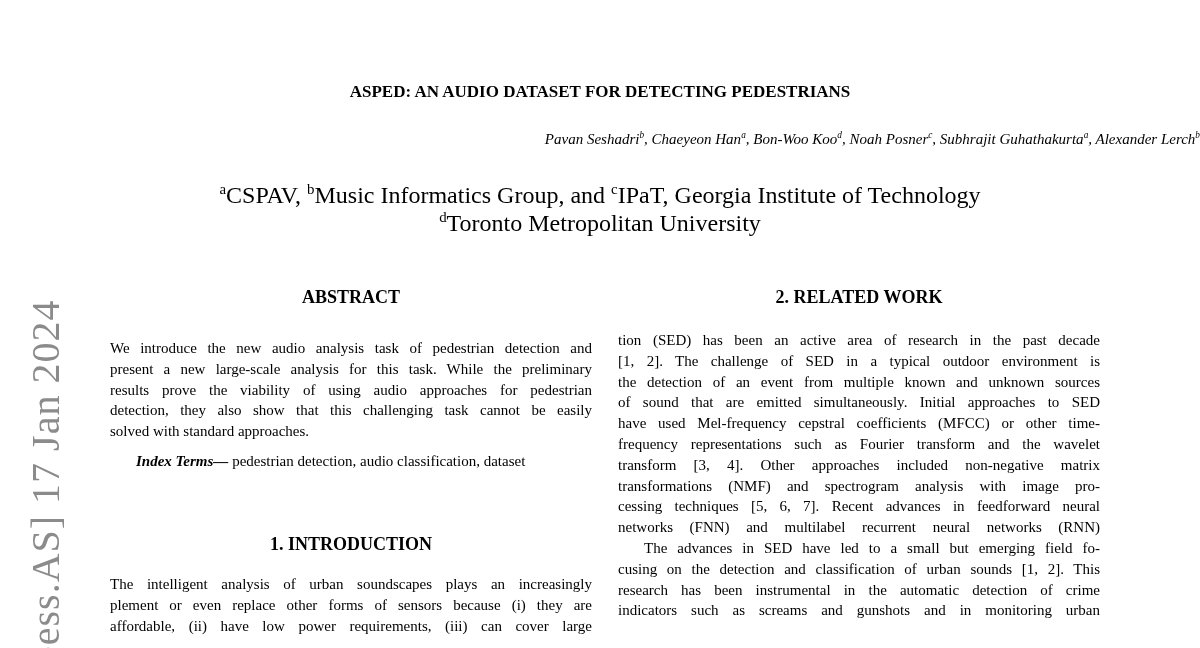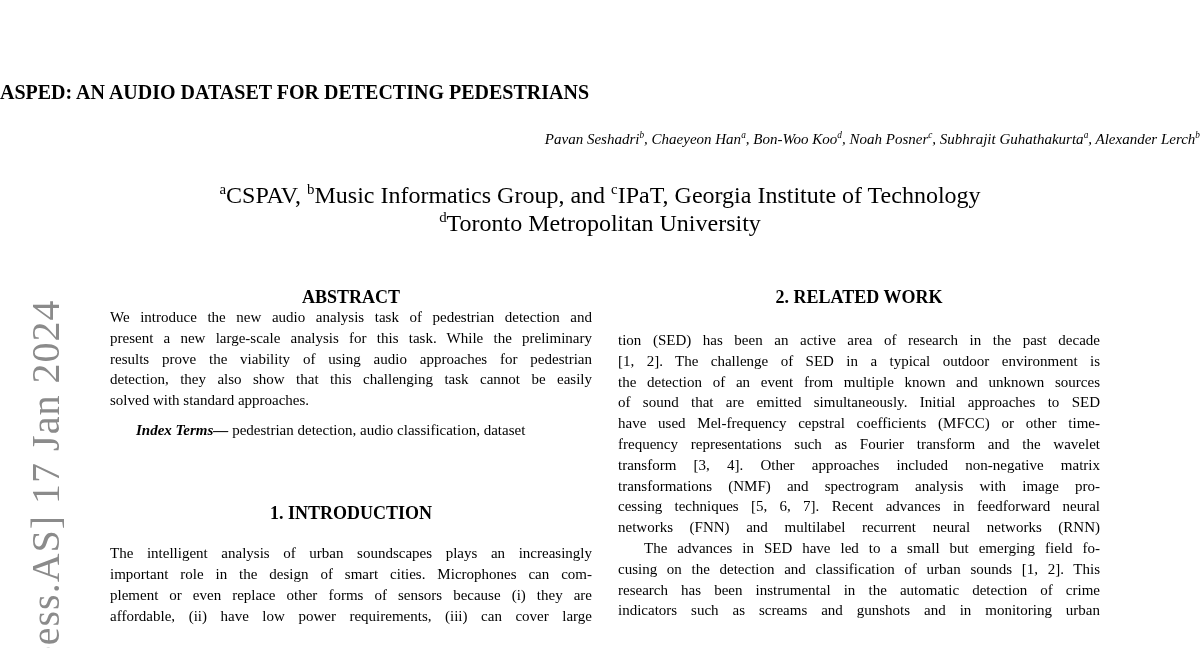--- a/index.html
+++ b/index.html
@@ -20,22 +20,23 @@
     transform: rotate(-90deg);
     transform-origin: 0 0;
     white-space: nowrap;
     font-size: 40px;
     letter-spacing: 1px;
   }
   .title {
     position: absolute;
     left: 0; right: 0;
     top: 80px;
+    text-align: center;
     font-weight: bold;
-    font-size: 20px;
+    font-size: 17px;
     line-height: 24px;
   }
   .authors {
     position: absolute;
     left: 0; right: 0;
     top: 127px;
     text-align: right;
     font-style: italic;
     font-size: 15px;
     line-height: 24px;
@@ -60,21 +61,21 @@
   .col.right { left: 618px; }
   .sec-heading {
     text-align: center;
     font-weight: bold;
     font-size: 18px;
     line-height: 19px;
   }
   .para .line { text-align: justify; text-align-last: justify; }
   .para.endpara .line.last { text-align-last: left; }
   .para.indent-first .line:first-child { text-indent: 26px; }
-  .abstract-para { }
+  .abstract-para { margin-top: 31px; }
   .index-terms { margin-top: 9.5px; padding-left: 26px; }
   .it-label { font-weight: bold; font-style: italic; }
   .intro-heading { margin-top: 63px; }
   .intro-para { margin-top: 20px; }
   .related-para1 { margin-top: 23px; }
 </style>
 </head>
 <body>
 
 <div class="page">
@@ -98,21 +99,20 @@
         <div class="line">results prove the viability of using audio approaches for pedestrian</div>
         <div class="line">detection, they also show that this challenging task cannot be easily</div>
         <div class="line last">solved with standard approaches.</div>
       </div>
     <div class="index-terms">
       <span class="it-label">Index Terms—</span><span> pedestrian detection, audio classification, dataset</span>
     </div>
     <div class="sec-heading intro-heading">1. INTRODUCTION</div>
     <div class="para intro-para">
         <div class="line">The intelligent analysis of urban soundscapes plays an increasingly</div>
-        <div class="line">important role in the design of smart cities. Microphones can com-</div>
         <div class="line">plement or even replace other forms of sensors because (i) they are</div>
         <div class="line last">affordable, (ii) have low power requirements, (iii) can cover large</div>
       </div>
   </div>
 
   <div class="col right">
     <div class="sec-heading">2. RELATED WORK</div>
     <div class="para endpara related-para1">
         <div class="line">tion (SED) has been an active area of research in the past decade</div>
         <div class="line">[1, 2]. The challenge of SED in a typical outdoor environment is</div>

